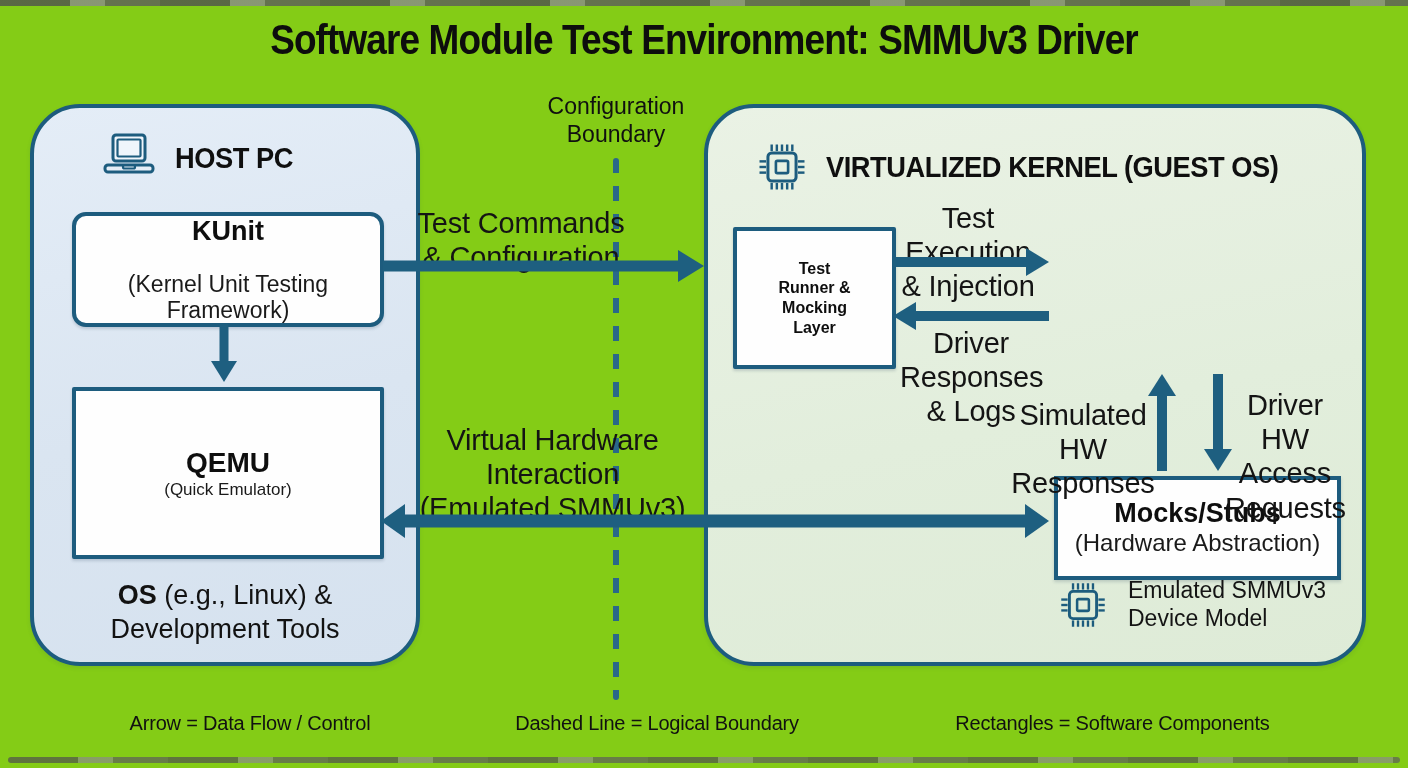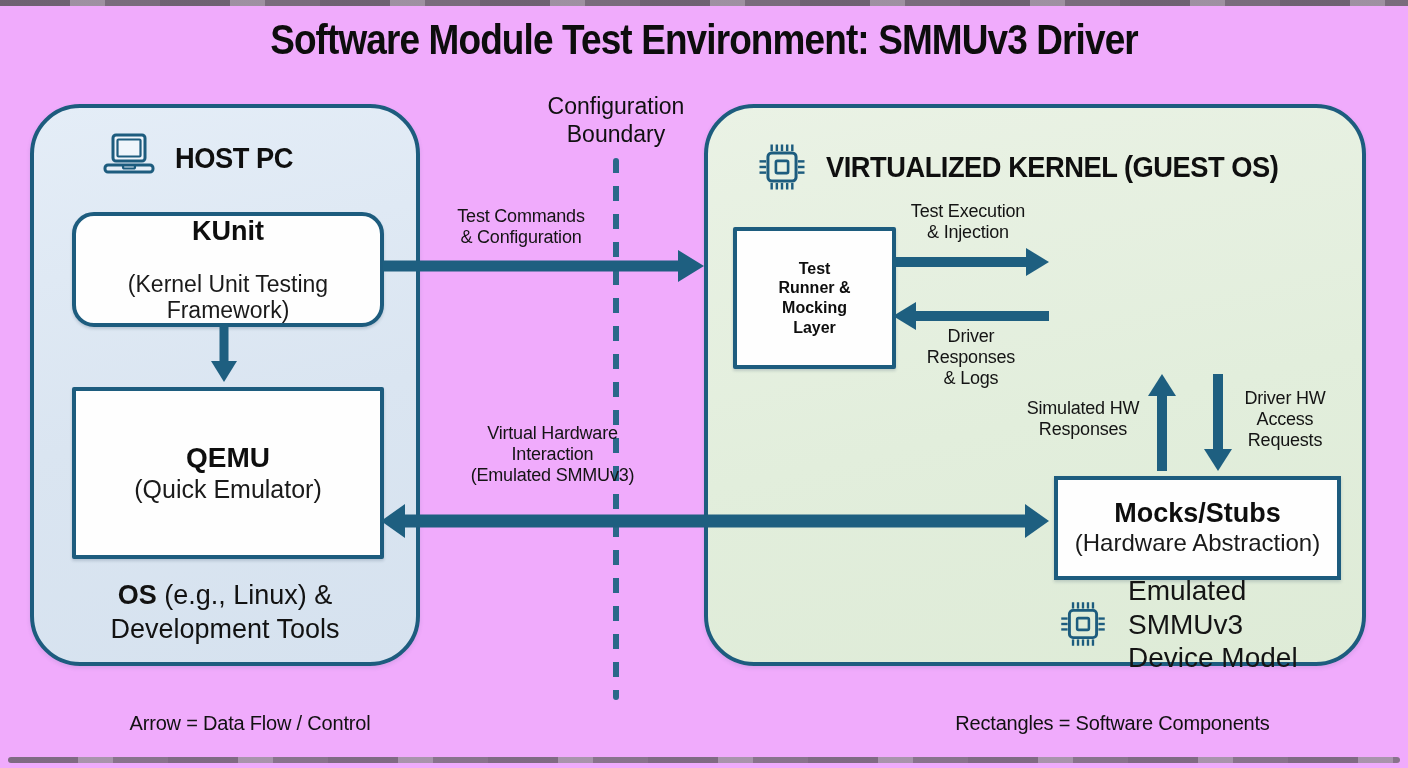--- a/index.html
+++ b/index.html
@@ -1,18 +1,18 @@
 <!DOCTYPE html>
 <html><head>
 <meta charset="utf-8">
 <style>
   html,body{margin:0;padding:0;background:#ffffff;}
   .canvas{
     position:relative;width:1408px;height:768px;overflow:hidden;
-    background:#f0abfc;
+    background:#84cc16;
     font-family:"Liberation Sans", sans-serif;
     color:#131313;
   }
   
   .edge-strip{position:absolute;left:0;width:1408px;height:6px;opacity:.8;
     background:repeating-linear-gradient(90deg,#4f4f4f 0 70px,#8a8a8a 70px 105px,#5c5c5c 105px 160px);}
   .edge-strip.top{top:0;}
   .edge-strip.bottom{top:757px;left:8px;width:1392px;opacity:.7;border-radius:3px;}
 
   .title{
@@ -31,60 +31,60 @@
     box-shadow:0 2px 4px rgba(30,70,100,.12);}
 
   .header{position:absolute;display:flex;align-items:center;gap:14px;}
   .header-text{font-size:29px;font-weight:700;letter-spacing:-.5px;white-space:nowrap;
     transform:scaleX(.94);transform-origin:left center;color:#0f0f0f;}
 
   
   .box{position:absolute;background:#fefefe;border:4px solid #1d5c7e;box-sizing:border-box;
     display:flex;flex-direction:column;align-items:center;justify-content:center;
     text-align:center;box-shadow:0 2px 3px rgba(20,50,80,.18);}
-  .box.rounded{border-radius:22px;gap:24px;}
+  .box.rounded{border-radius:14px;gap:24px;}
   .box-title{font-weight:700;color:#0e0e0e;}
   .box-sub{font-weight:400;color:#1a1a1a;}
   .box-sub span{display:block;}
 
   .kunit{left:38px;top:104px;width:312px;height:115px;}
   .kunit .box-title{font-size:27px;line-height:1.15;}
   .kunit .box-sub{font-size:23px;line-height:1.15;}
   .qemu{left:38px;top:279px;width:312px;height:172px;border-radius:2px;}
   .qemu .box-title{font-size:28px;line-height:1.2;}
-  .qemu .box-sub{font-size:25px;line-height:1.25;}
+  .qemu .box-sub{font-size:17px;line-height:1.25;}
 
   .test-runner{left:25px;top:119px;width:163px;height:142px;border-radius:2px;}
   .test-runner .box-title{font-size:16px;line-height:1.22;}
   .test-runner .box-title span{display:block;}
   .smmu{left:346px;top:104px;width:288px;height:165px;border-radius:2px;}
   .smmu .box-title{font-size:28px;line-height:1.2;}
   .smmu .box-sub{font-size:25px;line-height:1.25;}
   .mocks{left:346px;top:368px;width:287px;height:104px;border-radius:0;}
   .mocks .box-title{font-size:27px;line-height:1.15;}
   .mocks .box-sub{font-size:24px;line-height:1.2;}
 
   .os-note{position:absolute;left:0;top:471px;width:100%;text-align:center;
     font-size:27px;line-height:1.25;color:#121212;}
   .os-note b{font-weight:700;}
 
   .device-model{position:absolute;left:346px;top:466px;display:flex;align-items:center;gap:16px;}
-  .device-model-text{font-size:28px;line-height:1.2;text-align:left;color:#141414;}
+  .device-model-text{font-size:23px;line-height:1.2;text-align:left;color:#141414;}
   .device-model-text span{display:block;}
 
   
   .vb-label{position:absolute;left:531px;top:92px;width:170px;text-align:center;
     font-size:23px;line-height:1.22;color:#101010;}
   .vb-label span{display:block;}
   .vb-line{position:absolute;left:613px;top:158px;width:6px;height:542px;
     background:repeating-linear-gradient(to bottom,#2a6889 0 15px,rgba(0,0,0,0) 15px 28px);
     border-radius:3px;}
 
   
-  .lbl{position:absolute;font-size:18px;line-height:1.18;letter-spacing:-.2px;
+  .lbl{position:absolute;font-size:29px;line-height:1.18;letter-spacing:-.2px;
     text-align:center;color:#141414;}
   .lbl span{display:block;}
   .lbl-test-commands{left:400px;top:206px;width:242px;}
   .lbl-test-execution{left:880px;top:201px;width:176px;}
   .lbl-driver-responses{left:900px;top:326px;width:142px;}
   .lbl-simulated-hw{left:1001px;top:398px;width:164px;}
   .lbl-driver-hw{left:1225px;top:388px;width:120px;}
   .lbl-virtual-hw{left:410px;top:423px;width:285px;}
 
   .arrows{position:absolute;left:0;top:0;width:1408px;height:768px;pointer-events:none;}
@@ -271,16 +271,17 @@
       <polygon points="1162,374 1148,396 1176,396"></polygon>
     </g>
     <g>
       <line x1="404" y1="521" x2="1026" y2="521" stroke-width="13"></line>
       <polygon points="381,521 405,504 405,538"></polygon>
       <polygon points="1049,521 1025,504 1025,538"></polygon>
     </g>
   </svg>
 
   <div class="legend-item legend-arrow">Arrow = Data Flow / Control</div>
+  <div class="legend-item legend-dashed">Dashed Line = Logical Boundary</div>
   <div class="legend-item legend-rect">Rectangles = Software Components</div>
 
   <div class="edge-strip bottom"></div>
 </div>
 
 </body></html>

